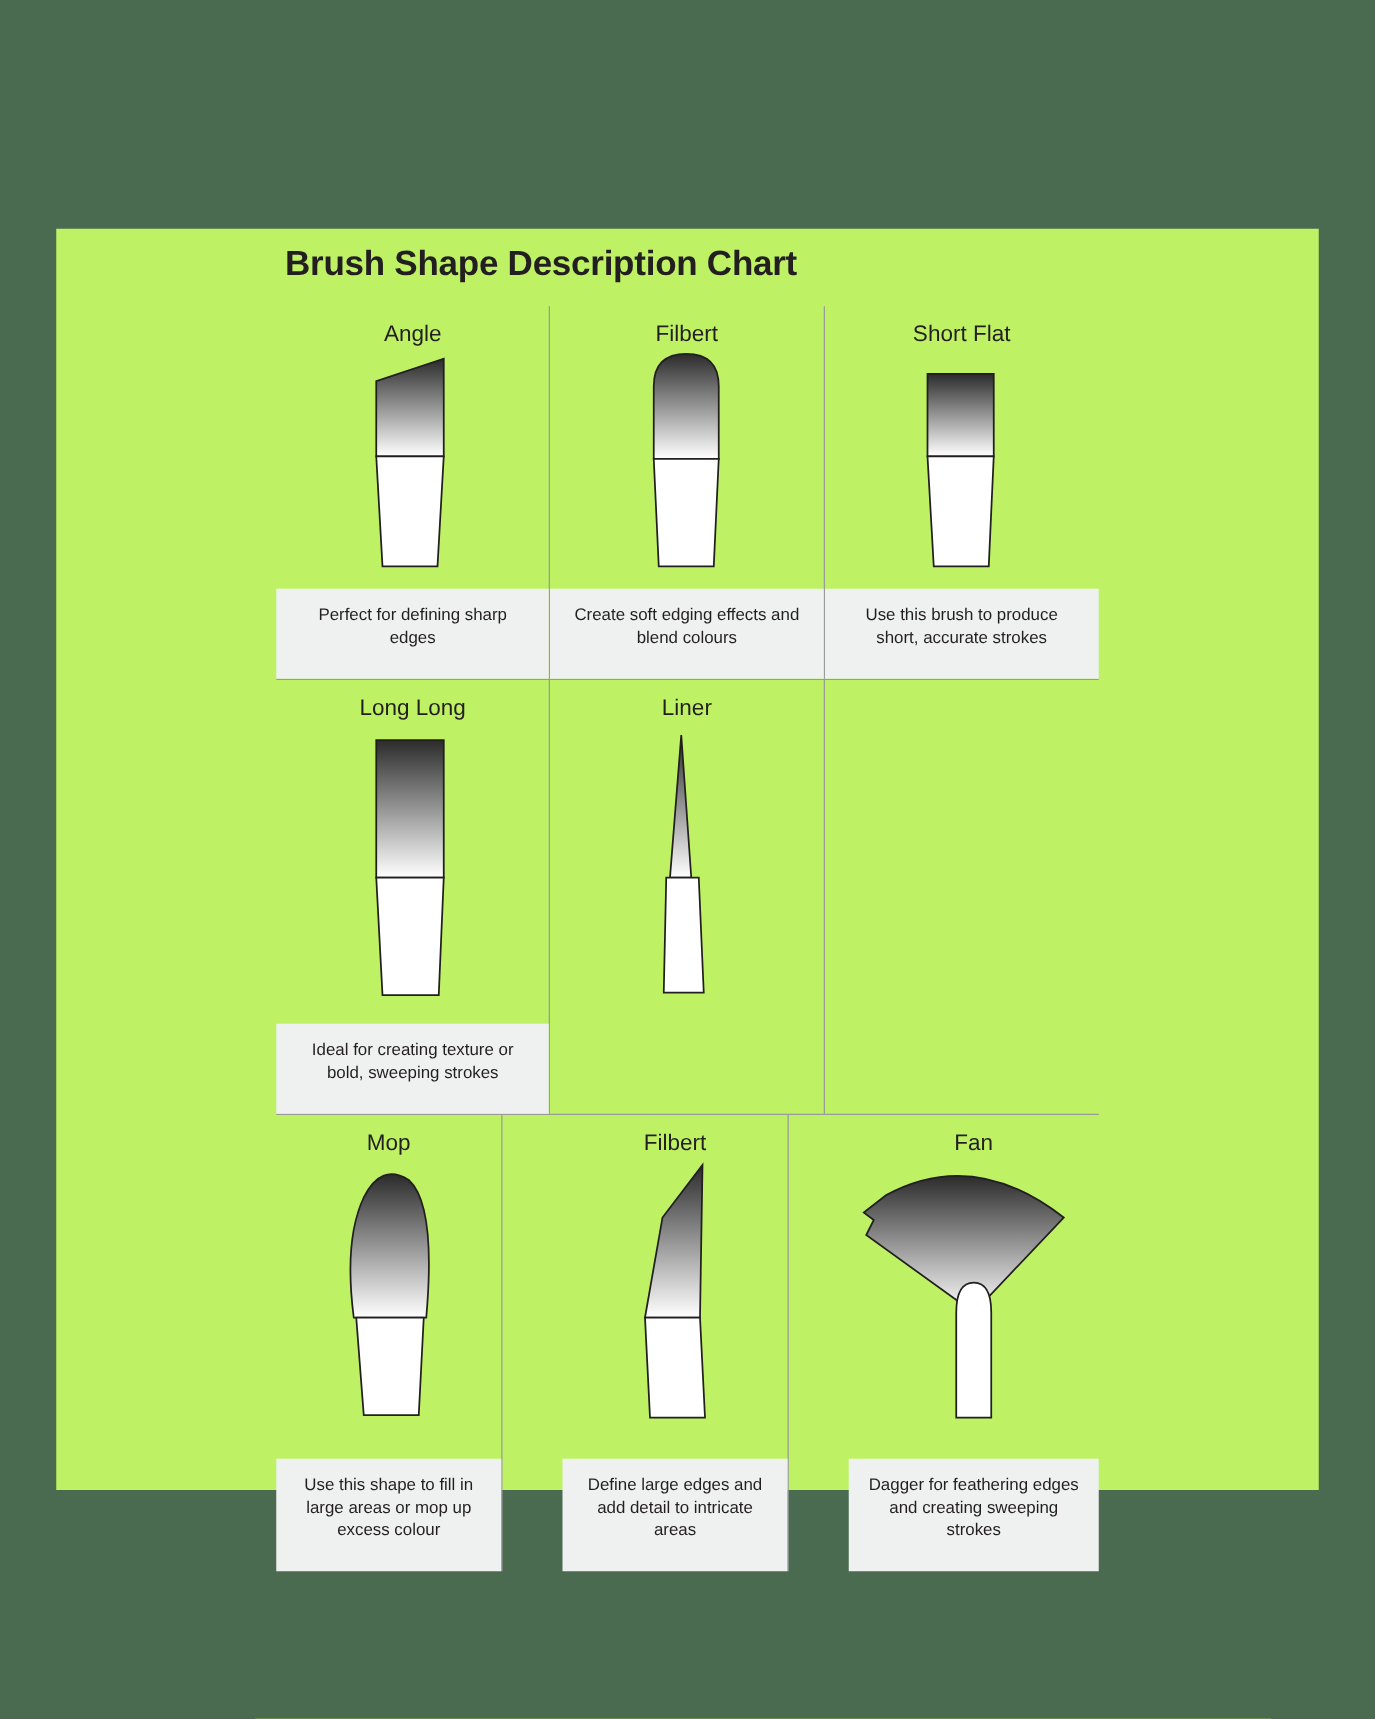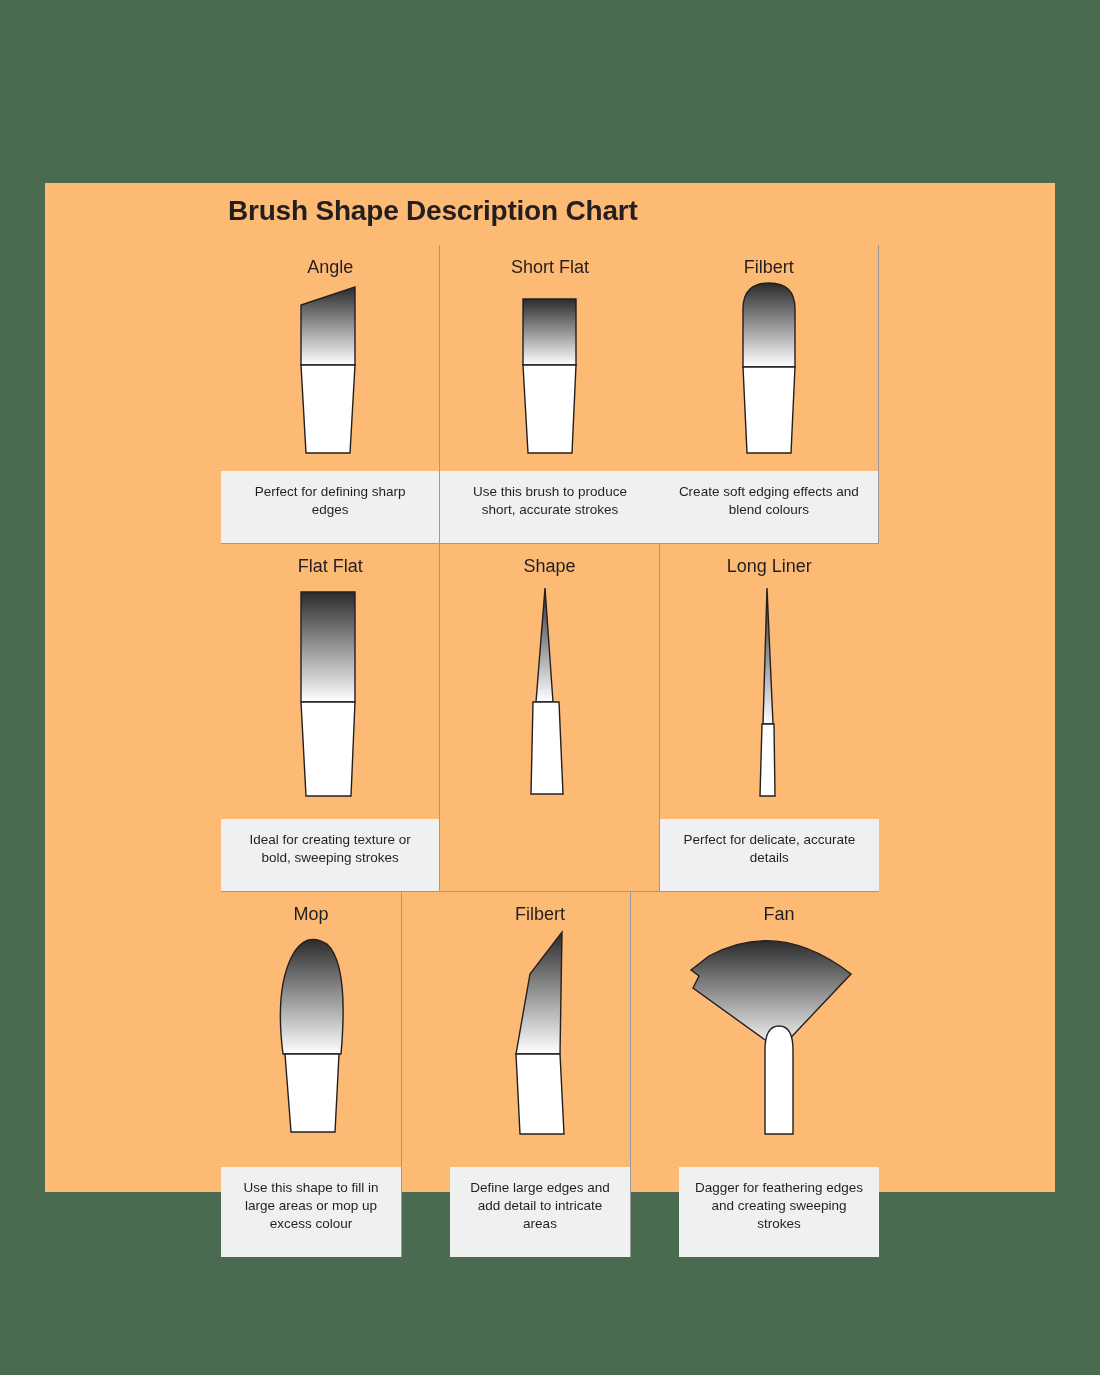--- a/index.html
+++ b/index.html
@@ -12,21 +12,21 @@
     background: #4a6b4f;
     font-family: "Liberation Sans", sans-serif;
     overflow: hidden;
   }
   .page {
     position: absolute;
     left: 45px;
     top: 183px;
     width: 1010px;
     height: 1009px;
-    background: #fdba74;
+    background: #bef264;
   }
   .chart-title {
     position: absolute;
     left: 183px;
     top: 12px;
     font-size: 28px;
     font-weight: bold;
     color: #231f20;
     letter-spacing: -0.2px;
   }
@@ -108,115 +108,97 @@
             </defs>
             <path d="M31,90 L31,30 L85,12 L85,90 Z" fill="url(#gA)" stroke="#231f20" stroke-width="1.4"></path>
             <path d="M31,90 L85,90 L80,178 L36,178 Z" fill="#ffffff" stroke="#231f20" stroke-width="1.4"></path>
           </svg>
         </div>
         <div class="desc">
             <span>Perfect for defining sharp edges</span>
           </div>
       </div>
 
+      <div class="cell">
+        <div class="cell-name">Filbert</div>
+        <div class="shape-box">
+          <svg width="120" height="190" viewBox="0 0 120 190">
+            <defs>
+              <linearGradient id="gF" x1="0" y1="0" x2="0" y2="1">
+                <stop offset="0%" stop-color="#2b2b2b"></stop>
+                <stop offset="100%" stop-color="#ffffff"></stop>
+              </linearGradient>
+            </defs>
+            <path d="M34,92 L34,34 Q34,8 60,8 Q86,8 86,34 L86,92 Z" fill="url(#gF)" stroke="#231f20" stroke-width="1.4"></path>
+            <path d="M34,92 L86,92 L82,178 L38,178 Z" fill="#ffffff" stroke="#231f20" stroke-width="1.4"></path>
+          </svg>
+        </div>
+        <div class="desc">
+            <span>Create soft edging effects and blend colours</span>
+          </div>
+      </div>
+
       <div class="cell last">
         <div class="cell-name">Short Flat</div>
         <div class="shape-box">
           <svg width="120" height="190" viewBox="0 0 120 190">
             <defs>
               <linearGradient id="gSF" x1="0" y1="0" x2="0" y2="1">
                 <stop offset="0%" stop-color="#2b2b2b"></stop>
                 <stop offset="100%" stop-color="#ffffff"></stop>
               </linearGradient>
             </defs>
             <path d="M33,90 L33,24 L86,24 L86,90 Z" fill="url(#gSF)" stroke="#231f20" stroke-width="1.4"></path>
             <path d="M33,90 L86,90 L82,178 L38,178 Z" fill="#ffffff" stroke="#231f20" stroke-width="1.4"></path>
           </svg>
         </div>
         <div class="desc">
             <span>Use this brush to produce short, accurate strokes</span>
           </div>
       </div>
 
-      <div class="cell">
-        <div class="cell-name">Filbert</div>
-        <div class="shape-box">
-          <svg width="120" height="190" viewBox="0 0 120 190">
-            <defs>
-              <linearGradient id="gF" x1="0" y1="0" x2="0" y2="1">
-                <stop offset="0%" stop-color="#2b2b2b"></stop>
-                <stop offset="100%" stop-color="#ffffff"></stop>
-              </linearGradient>
-            </defs>
-            <path d="M34,92 L34,34 Q34,8 60,8 Q86,8 86,34 L86,92 Z" fill="url(#gF)" stroke="#231f20" stroke-width="1.4"></path>
-            <path d="M34,92 L86,92 L82,178 L38,178 Z" fill="#ffffff" stroke="#231f20" stroke-width="1.4"></path>
-          </svg>
-        </div>
-        <div class="desc">
-            <span>Create soft edging effects and blend colours</span>
-          </div>
-      </div>
-
     </div>
 
     <div class="row">
 
       <div class="cell">
-        <div class="cell-name">Flat Flat</div>
+        <div class="cell-name">Long Long</div>
         <div class="shape-box tall">
           <svg width="120" height="240" viewBox="0 0 120 240">
             <defs>
               <linearGradient id="gLF" x1="0" y1="0" x2="0" y2="1">
                 <stop offset="0%" stop-color="#2b2b2b"></stop>
                 <stop offset="100%" stop-color="#ffffff"></stop>
               </linearGradient>
             </defs>
             <path d="M31,128 L31,18 L85,18 L85,128 Z" fill="url(#gLF)" stroke="#231f20" stroke-width="1.4"></path>
             <path d="M31,128 L85,128 L81,222 L36,222 Z" fill="#ffffff" stroke="#231f20" stroke-width="1.4"></path>
           </svg>
         </div>
         <div class="desc">
             <span>Ideal for creating texture or bold, sweeping strokes</span>
           </div>
       </div>
 
       <div class="cell">
-        <div class="cell-name">Shape</div>
+        <div class="cell-name">Liner</div>
         <div class="shape-box tall">
           <svg width="120" height="240" viewBox="0 0 120 240">
             <defs>
               <linearGradient id="gR" x1="0" y1="0" x2="0" y2="1">
                 <stop offset="0%" stop-color="#2b2b2b"></stop>
                 <stop offset="100%" stop-color="#ffffff"></stop>
               </linearGradient>
             </defs>
             <path d="M47,128 L56,14 L64,128 Z" fill="url(#gR)" stroke="#231f20" stroke-width="1.4"></path>
             <path d="M44,128 L70,128 L74,220 L42,220 Z" fill="#ffffff" stroke="#231f20" stroke-width="1.4"></path>
           </svg>
         </div>
       </div>
 
-      <div class="cell last">
-        <div class="cell-name">Long Liner</div>
-        <div class="shape-box tall">
-          <svg width="120" height="240" viewBox="0 0 120 240">
-            <defs>
-              <linearGradient id="gLL" x1="0" y1="0" x2="0" y2="1">
-                <stop offset="0%" stop-color="#2b2b2b"></stop>
-                <stop offset="100%" stop-color="#ffffff"></stop>
-              </linearGradient>
-            </defs>
-            <path d="M54,150 L58,14 L64,150 Z" fill="url(#gLL)" stroke="#231f20" stroke-width="1.4"></path>
-            <path d="M53,150 L65,150 L66,222 L51,222 Z" fill="#ffffff" stroke="#231f20" stroke-width="1.4"></path>
-          </svg>
-        </div>
-        <div class="desc">
-            <span>Perfect for delicate, accurate details</span>
-          </div>
-      </div>
 
     </div>
 
     <div class="row last">
 
       <div class="cell">
         <div class="cell-name">Mop</div>
         <div class="shape-box tall">
           <svg width="120" height="225" viewBox="0 0 120 225">
             <defs>

